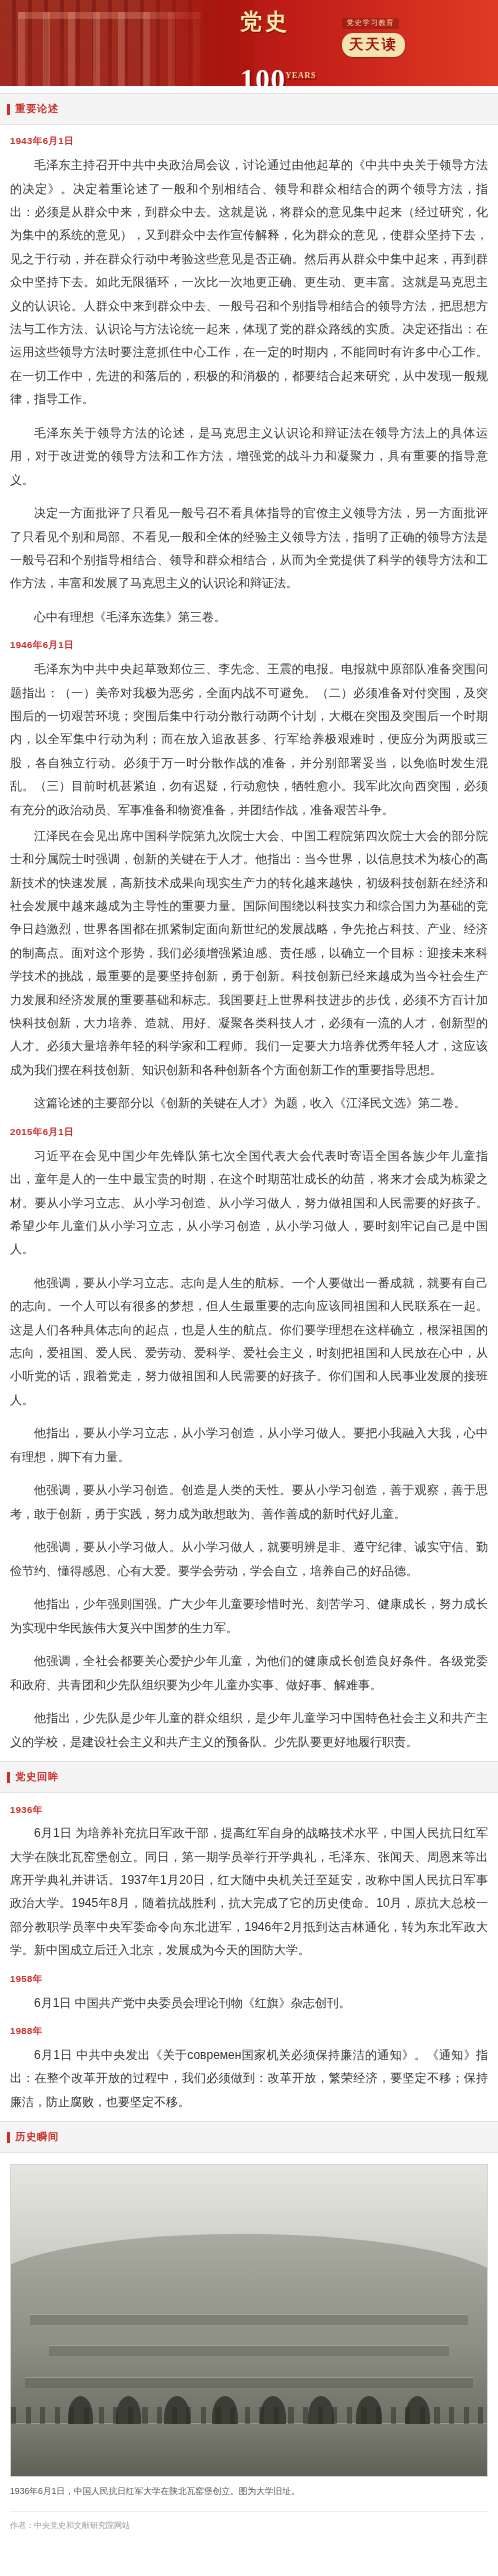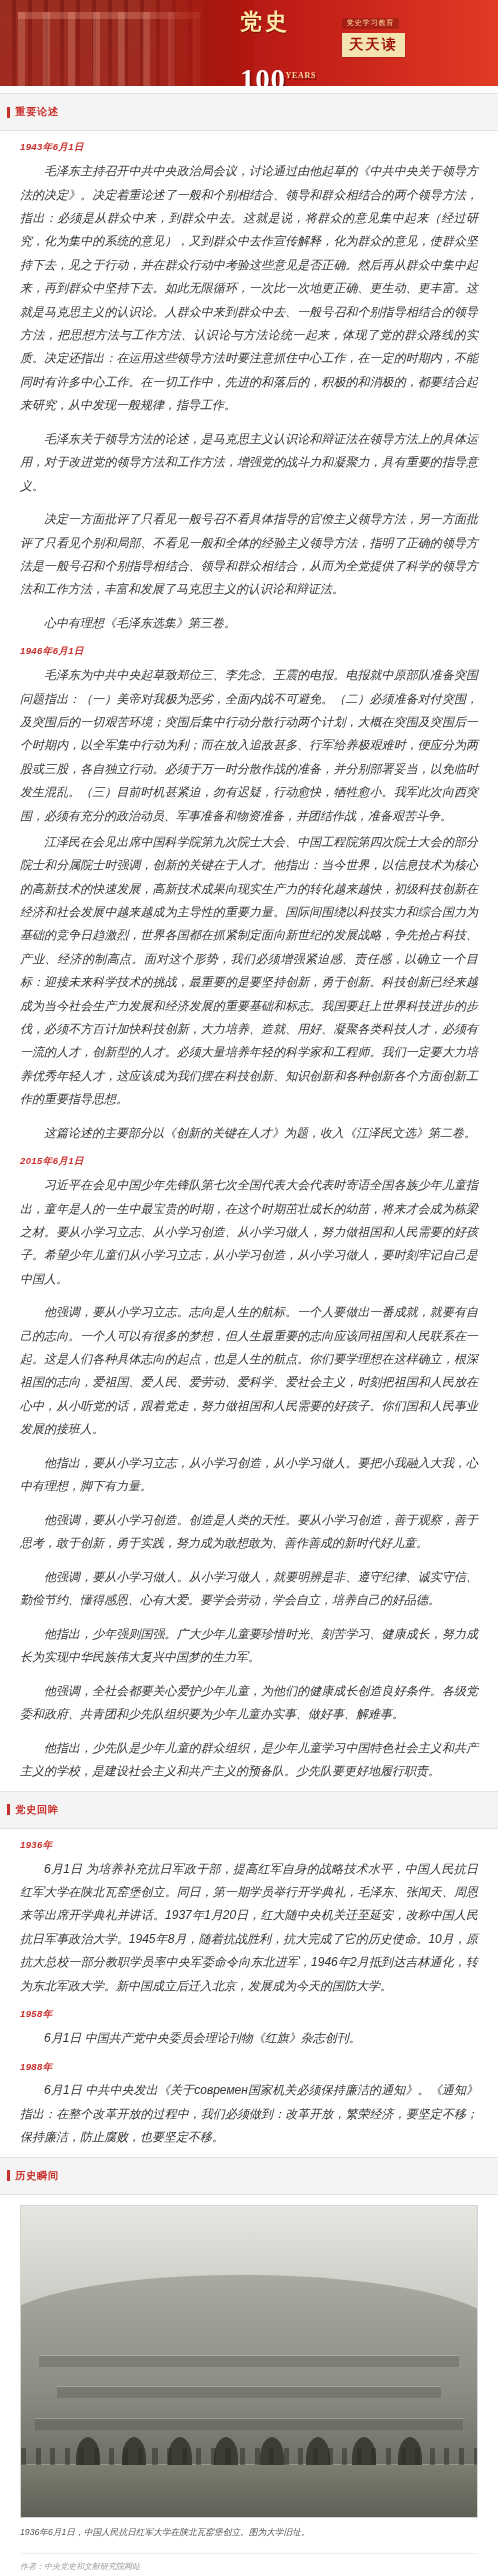--- a/index.html
+++ b/index.html
@@ -76,58 +76,58 @@
   }
   .banner-sub {
     position:absolute;
     left: 342px; top: 33px;
     background: #f3e3b0;
     color: #9c1008;
     font-size: 14px;
     font-weight: bold;
     letter-spacing: 2.2px;
     padding: 2.9px 7.3px 3.6px 7.3px;
-    border-radius: 0;
+    border-radius: 11px;
     box-shadow: 0 0.7px 1.5px rgba(0,0,0,0.3);
   }
   .banner-tag {
     position: absolute;
     left: 342px; top: 17.5px;
     font-size: 7.3px;
     color: #ffdca4;
     letter-spacing: 0.7px;
     background: rgba(0,0,0,0.18);
     padding: 0.7px 4.4px;
     border-radius: 1.5px;
   }
 
   
   .section-head {
     display: flex;
     align-items: center;
-    height: 38px;
+    height: 32px;
     background: #f4f4f4;
     border-top: 0.7px solid #e2e2e2;
     border-bottom: 0.7px solid #e2e2e2;
     padding-left: 7.3px;
     margin-top: 7.3px;
   }
   .section-head .bar {
     width: 2.9px; height: 11px;
     background: #c9302c;
     margin-right: 5.1px;
   }
   .section-head .title {
     font-size: 10.2px;
     font-weight: bold;
     color: #c9302c;
     letter-spacing: 0.7px;
   }
 
-  .content { padding: 0 20px; font-style: italic; }
+  .content { padding: 0 10px; }
 
   .date-label {
     color: #c9302c;
     font-size: 9.5px;
     font-weight: bold;
     margin: 10.2px 0 5.8px 0;
     letter-spacing: 0.4px;
   }
   p.para {
     font-size: 12px;

